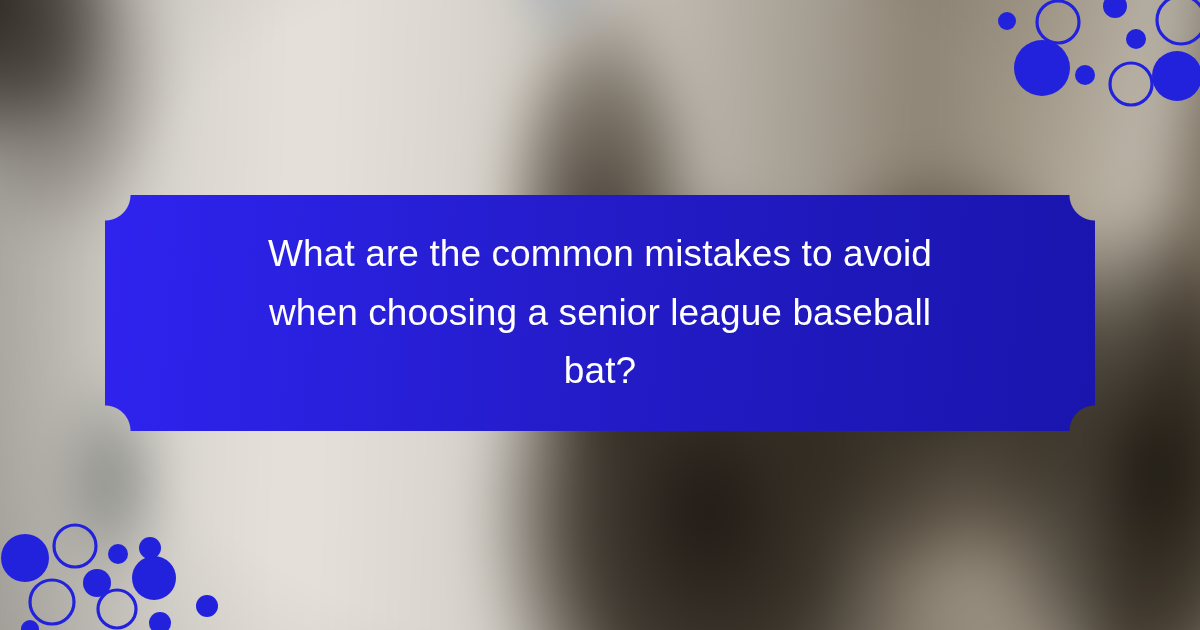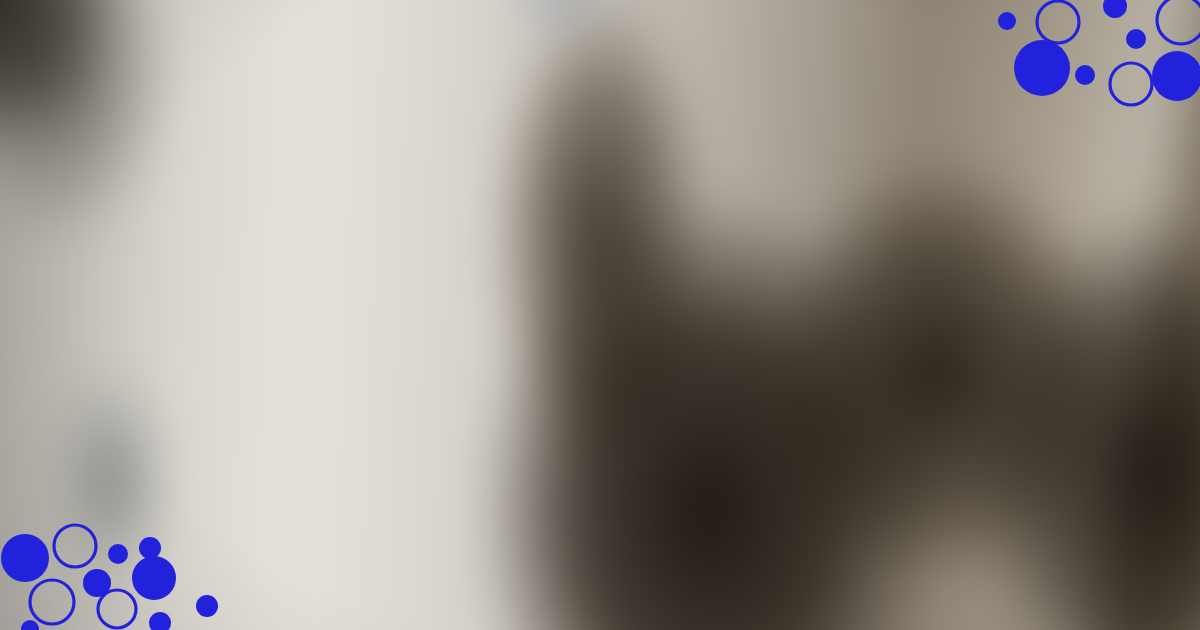--- a/index.html
+++ b/index.html
@@ -128,14 +128,17 @@
         <circle cx="97" cy="73" r="14" fill="#2222dd"></circle>
         <circle cx="150" cy="38" r="11" fill="#2222dd"></circle>
         <circle cx="154" cy="68" r="22" fill="#2222dd"></circle>
         <circle cx="117" cy="99" r="19" fill="none" stroke="#2222dd" stroke-width="3.2"></circle>
         <circle cx="160" cy="113" r="11" fill="#2222dd"></circle>
         <circle cx="207" cy="96" r="11" fill="#2222dd"></circle>
         <circle cx="30" cy="119" r="9" fill="#2222dd"></circle>
       </svg>
   </div>
 
+  <div id="question-card">
+    <div id="question-text">What are the common mistakes to avoid when choosing a senior league baseball bat?</div>
+  </div>
 
 </div>
 
 </body></html>

